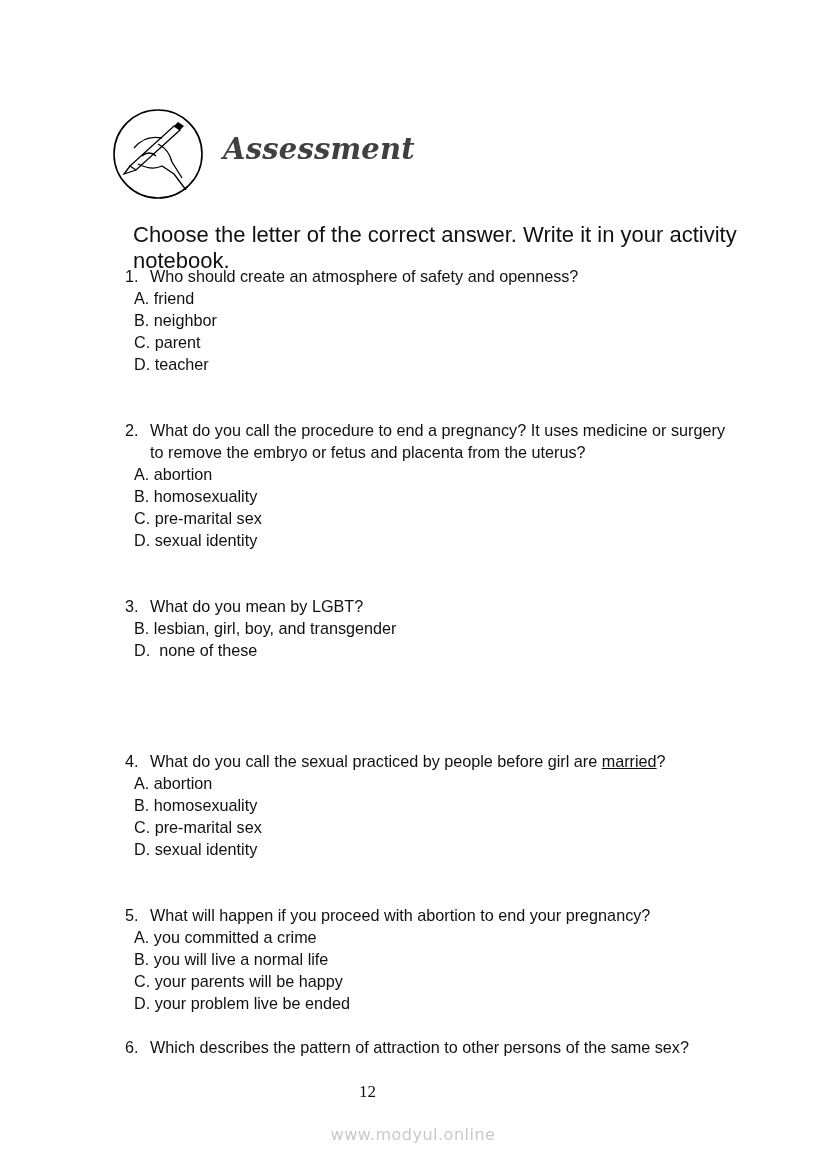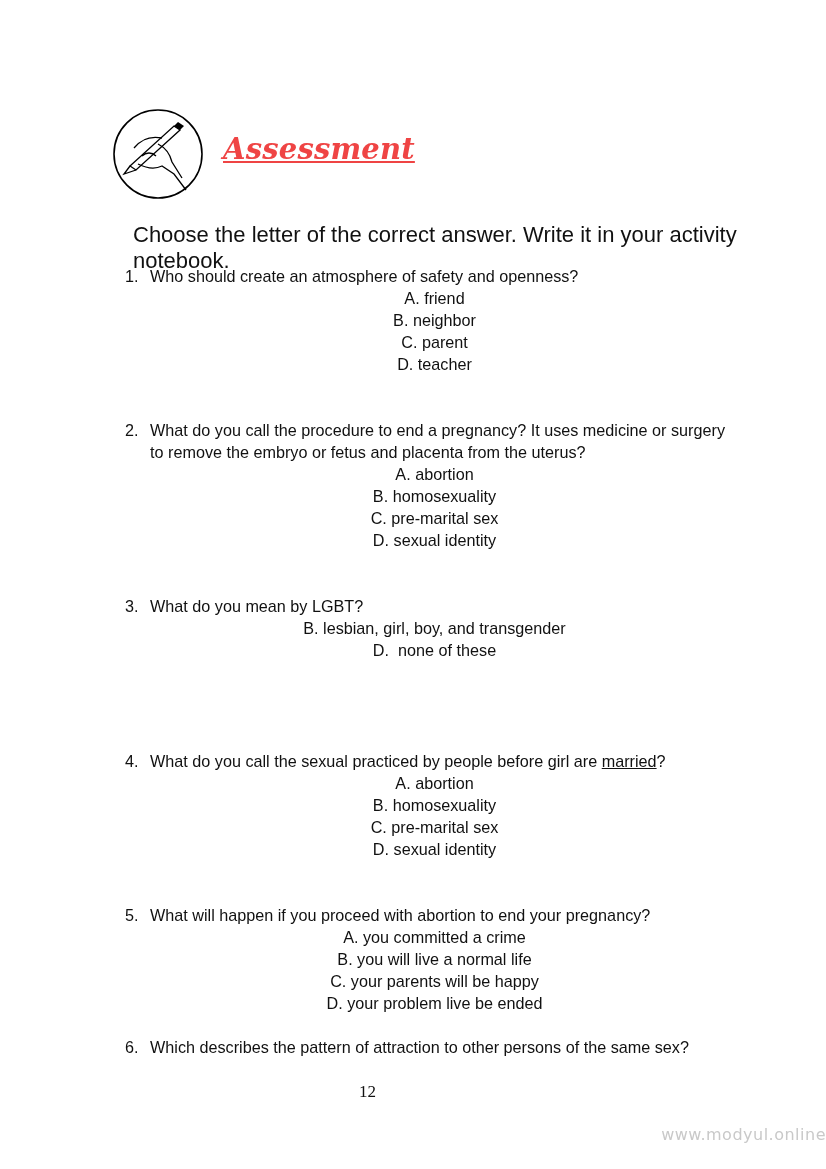--- a/index.html
+++ b/index.html
@@ -3,35 +3,35 @@
   <meta charset="utf-8">
   <style>
     html, body { margin: 0; padding: 0; }
     body {
       width: 826px; height: 1169px; background: #ffffff; position: relative; overflow: hidden;
       font-family: "Liberation Sans", sans-serif; color: #111;
     }
     .header-icon { position: absolute; left: 112px; top: 108px; width: 92px; height: 92px; }
     .title {
       position: absolute; left: 223px; top: 132px; font-family: "DejaVu Serif", serif;
-      font-weight: bold; font-style: italic; font-size: 29px; color: #ef4444; letter-spacing: 0.2px; text-decoration: underline;
+      font-weight: bold; font-style: italic; font-size: 29px; color: #404040; letter-spacing: 0.2px;
     }
     .instructions { position: absolute; left: 133px; top: 222px; font-size: 22px; }
     .q { position: absolute; left: 125px; font-size: 16.2px; line-height: 22px; }
     .q .row { display: flex; }
     .q .num { width: 25px; }
     .q .stem { width: 585px; }
-    .q .opt { margin-left: 9px; text-align: center; }
+    .q .opt { margin-left: 9px; }
     .u { text-decoration: underline; }
     .page-num {
       position: absolute; left: 0; width: 735px; top: 1082px; text-align: center;
       font-family: "Liberation Serif", serif; font-size: 17px;
     }
     .watermark {
-      position: absolute; left: 0; width: 826px; top: 1125px; text-align: right;
+      position: absolute; left: 0; width: 826px; top: 1125px; text-align: center;
       font-family: "DejaVu Sans", sans-serif; font-size: 16px; color: #c9c9c9; letter-spacing: 0.5px;
     }
   </style>
 </head>
 <body>
 
 <div>
 
   <svg class="header-icon" viewBox="0 0 92 92">
     <circle cx="46" cy="46" r="44" fill="none" stroke="#000" stroke-width="1.6"></circle>

